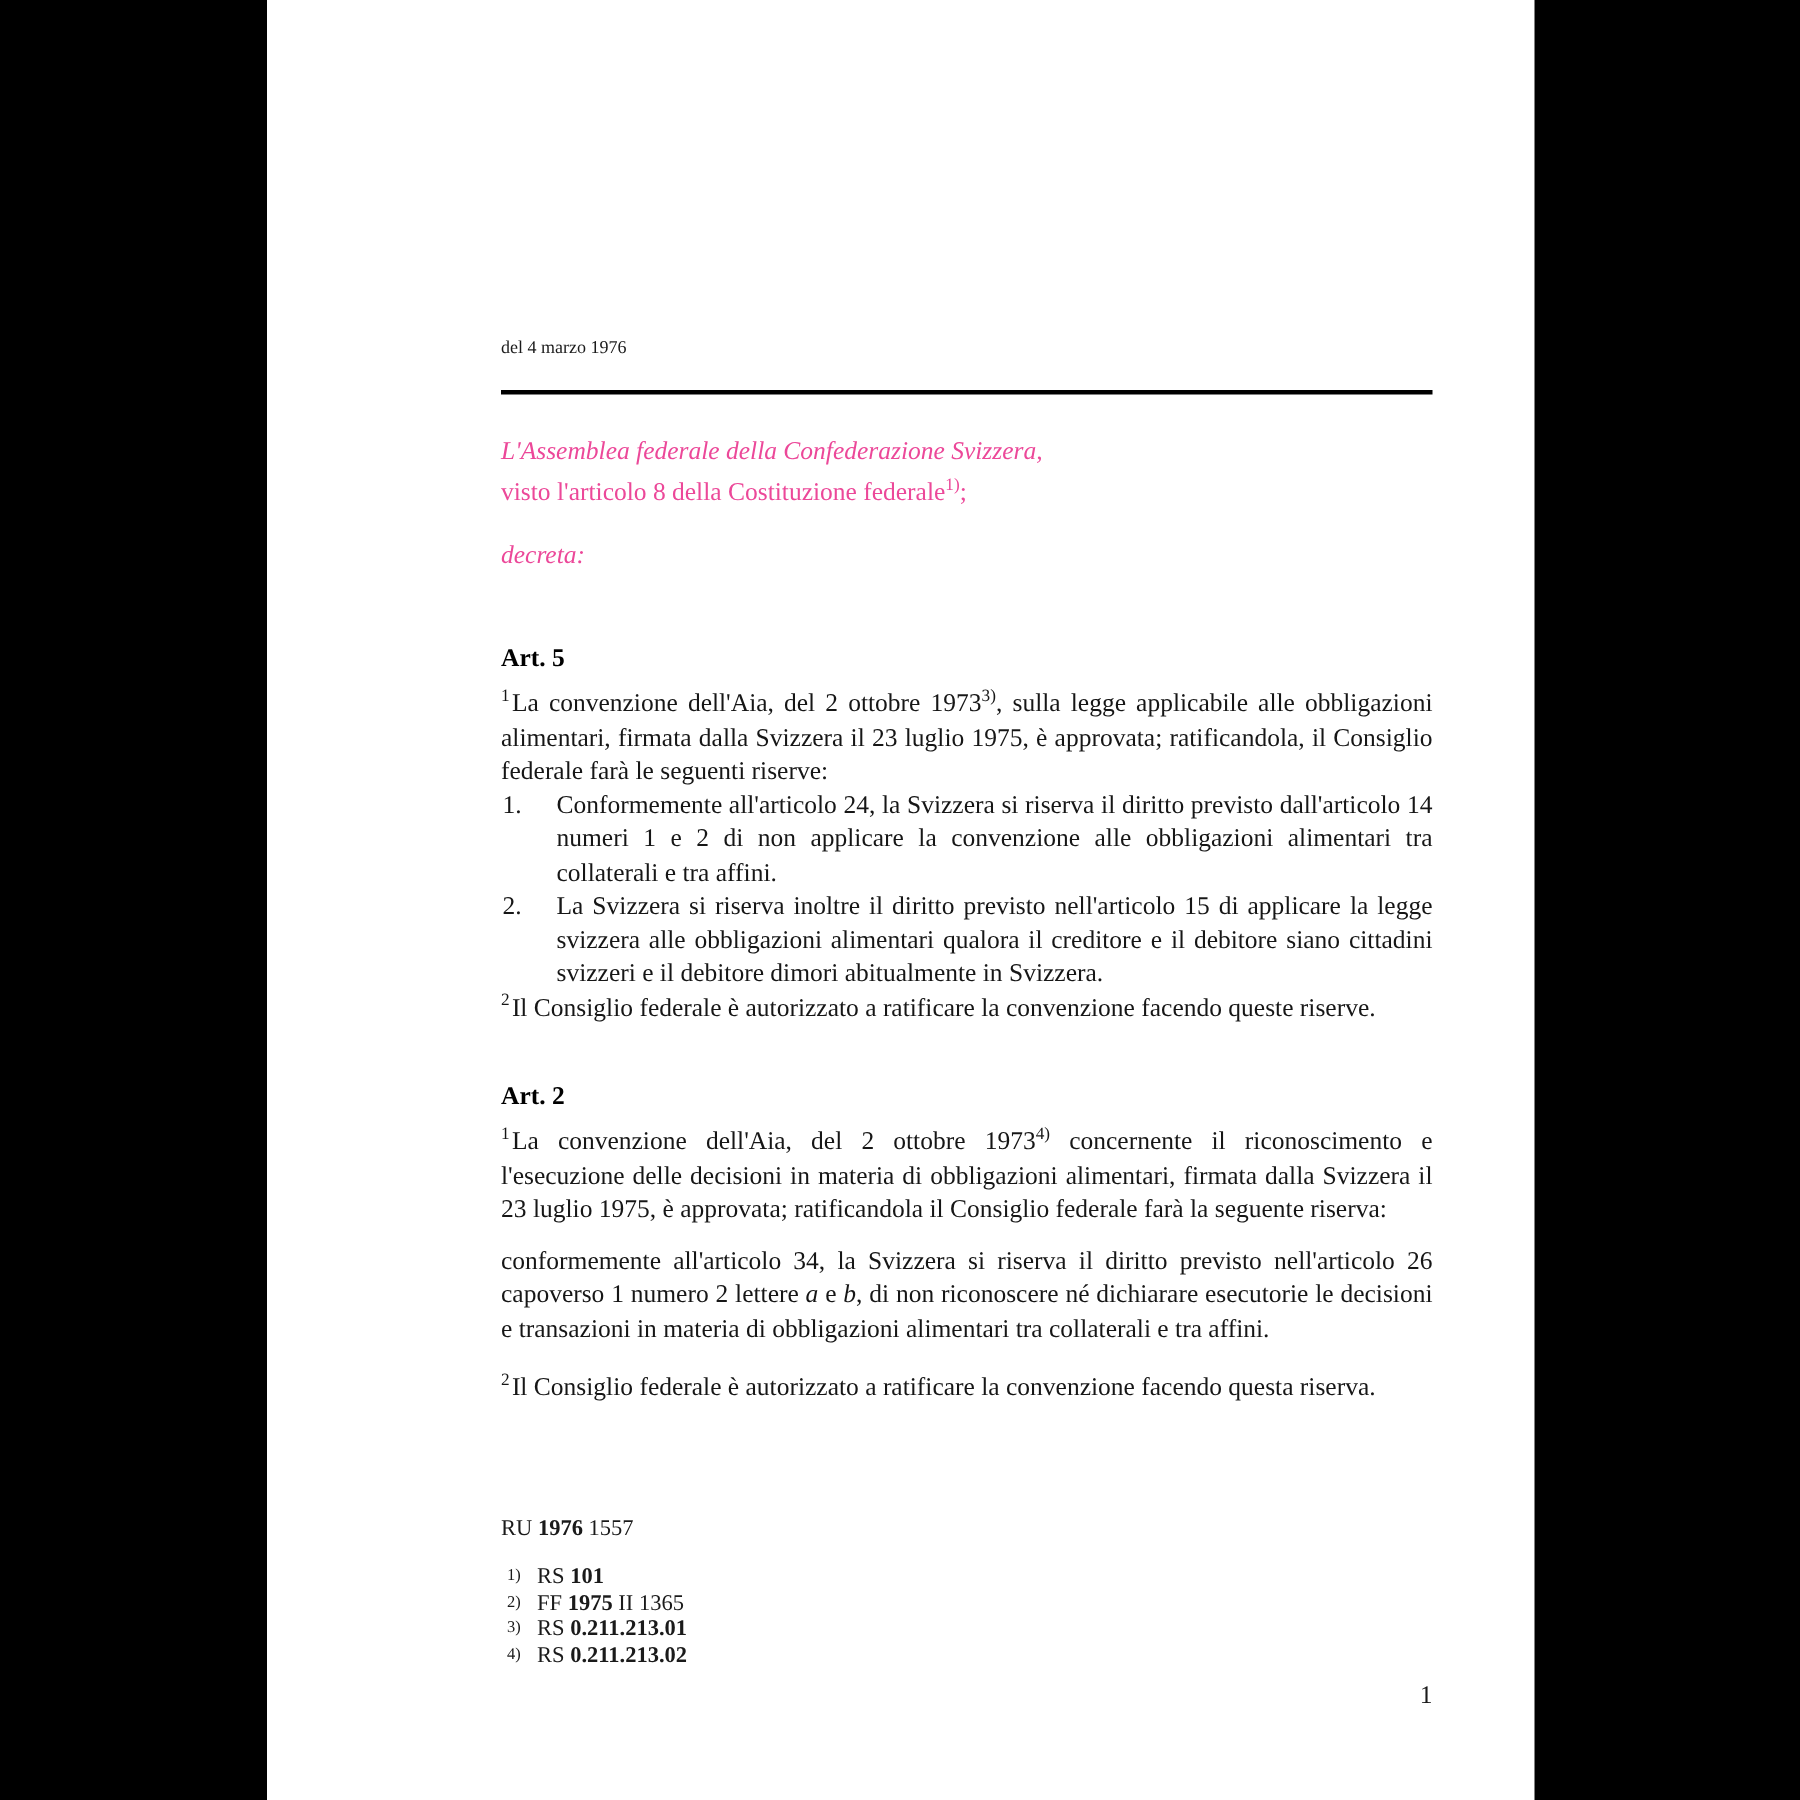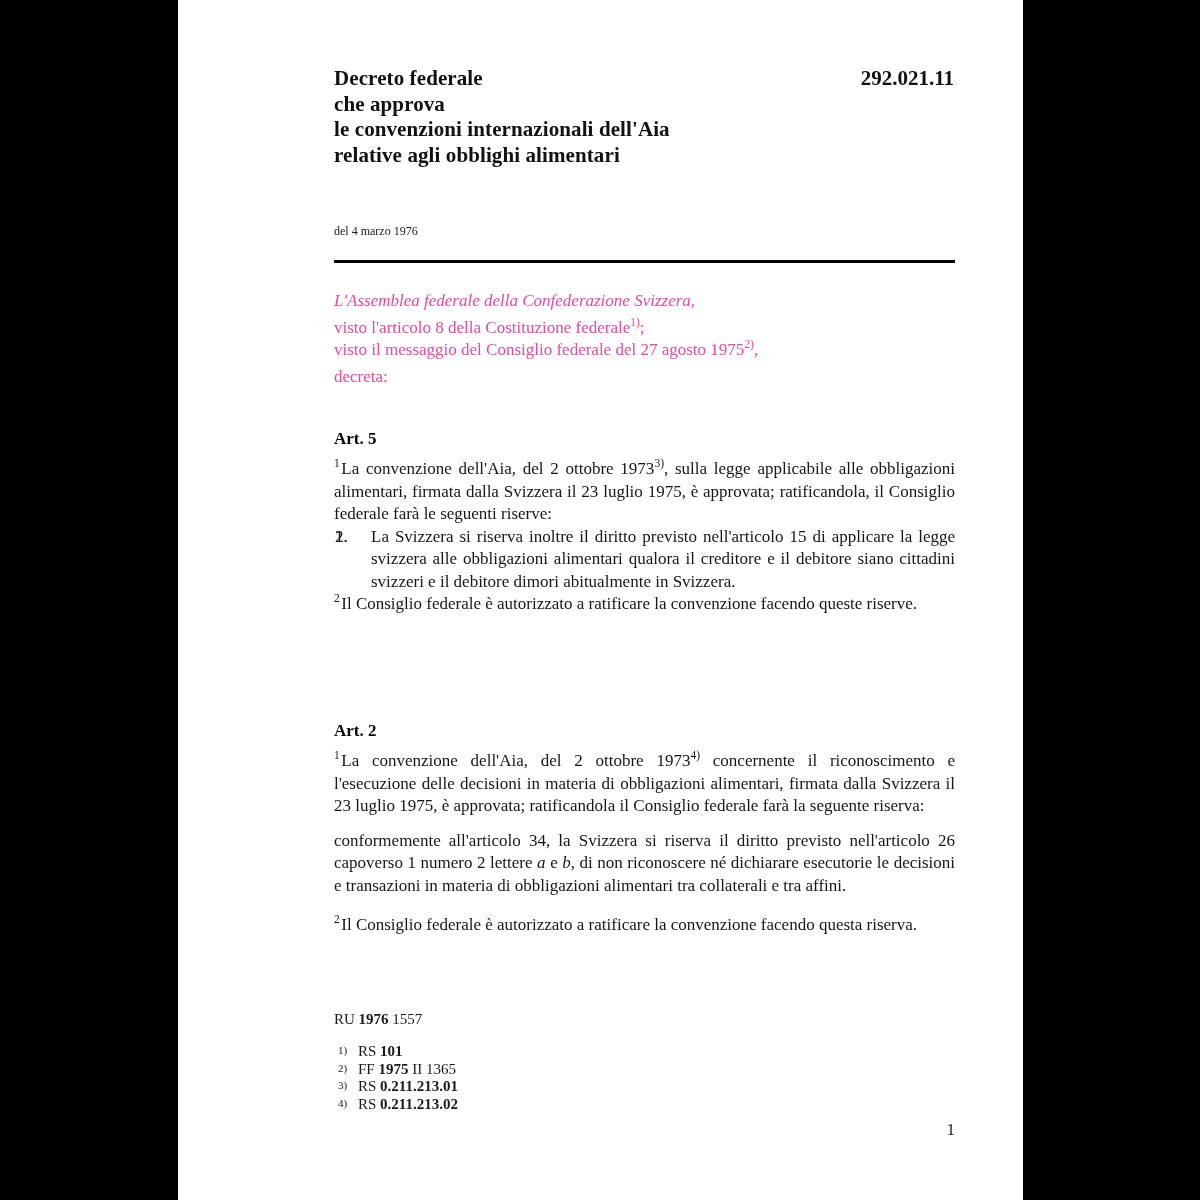--- a/index.html
+++ b/index.html
@@ -102,22 +102,23 @@
   }
   .preamble-lead {
     font-style: italic;
     line-height: 23px;
     margin-bottom: 5px;
   }
   .preamble-line {
     line-height: 22px;
   }
   .preamble-decreta {
+    font-style: italic;
     line-height: 22px;
-    margin-top: 5px;
+    margin-top: 20px;
   }
 
   
   .article {
     position: absolute;
     left: 0;
     width: 621px;
     font-size: 17px;
     color: #161616;
   }
@@ -227,48 +228,38 @@
   }
 </style>
 </head>
 <body>
 
 <div class="viewport">
 
   <div class="page-sheet">
     <div class="page-content">
 
-      <div class="doc-header">
-        <div class="doc-title">
-          <span class="tline">Decreto federale</span>
-          <span class="tline">che approva</span>
-          <span class="tline">le convenzioni internazionali dell'Aia</span>
-          <span class="tline">relative agli obblighi alimentari</span>
-        </div>
-        <div class="doc-number">292.021.11</div>
-      </div>
 
       <div class="doc-date">del 4 marzo 1976</div>
 
       <div class="header-rule"></div>
 
       <div class="preamble">
         <div class="preamble-lead">L'Assemblea federale della Confederazione Svizzera,</div>
         <div class="preamble-line"><span>visto l'articolo 8 della Costituzione federale</span><sup class="fn">1)</sup><span>;</span></div>
-        <div class="preamble-line"><span>visto il messaggio del Consiglio federale del 27 agosto 1975</span><sup class="fn">2)</sup><span>,</span></div>
         <div class="preamble-decreta">decreta:</div>
       </div>
 
       <div class="article" id="article-1">
         <div class="article-heading">Art. 5</div>
 
         <p class="para"><span class="para-marker">1</span><span>La convenzione dell'Aia, del 2 ottobre 1973</span><sup class="fn">3)</sup><span>, sulla legge applicabile alle obbligazioni alimentari, firmata dalla Svizzera il 23 luglio 1975, è approvata; ratificandola, il Consiglio federale farà le seguenti riserve:</span></p>
 
         <ol class="num-list">
-          <li class="num-item"><span class="num-marker">1.</span></li>
+          <li class="num-item"><span class="num-marker">1.</span><span>Conformemente all'articolo 24, la Svizzera si riserva il diritto previsto dall'articolo 14 numeri 1 e 2 di non applicare la convenzione alle obbligazioni alimentari tra collaterali e tra affini.</span></li>
           <li class="num-item"><span class="num-marker">2.</span><span>La Svizzera si riserva inoltre il diritto previsto nell'articolo 15 di applicare la legge svizzera alle obbligazioni alimentari qualora il creditore e il debitore siano cittadini svizzeri e il debitore dimori abitualmente in Svizzera.</span></li>
         </ol>
 
         <p class="para"><span class="para-marker">2</span><span>Il Consiglio federale è autorizzato a ratificare la convenzione facendo queste riserve.</span></p>
       </div>
 
       <div class="article" id="article-2">
         <div class="article-heading">Art. 2</div>
 
         <p class="para"><span class="para-marker">1</span><span>La convenzione dell'Aia, del 2 ottobre 1973</span><sup class="fn">4)</sup><span> concernente il riconoscimento e l'esecuzione delle decisioni in materia di obbligazioni alimentari, firmata dalla Svizzera il 23 luglio 1975, è approvata; ratificandola il Consiglio federale farà la seguente riserva:</span></p>

